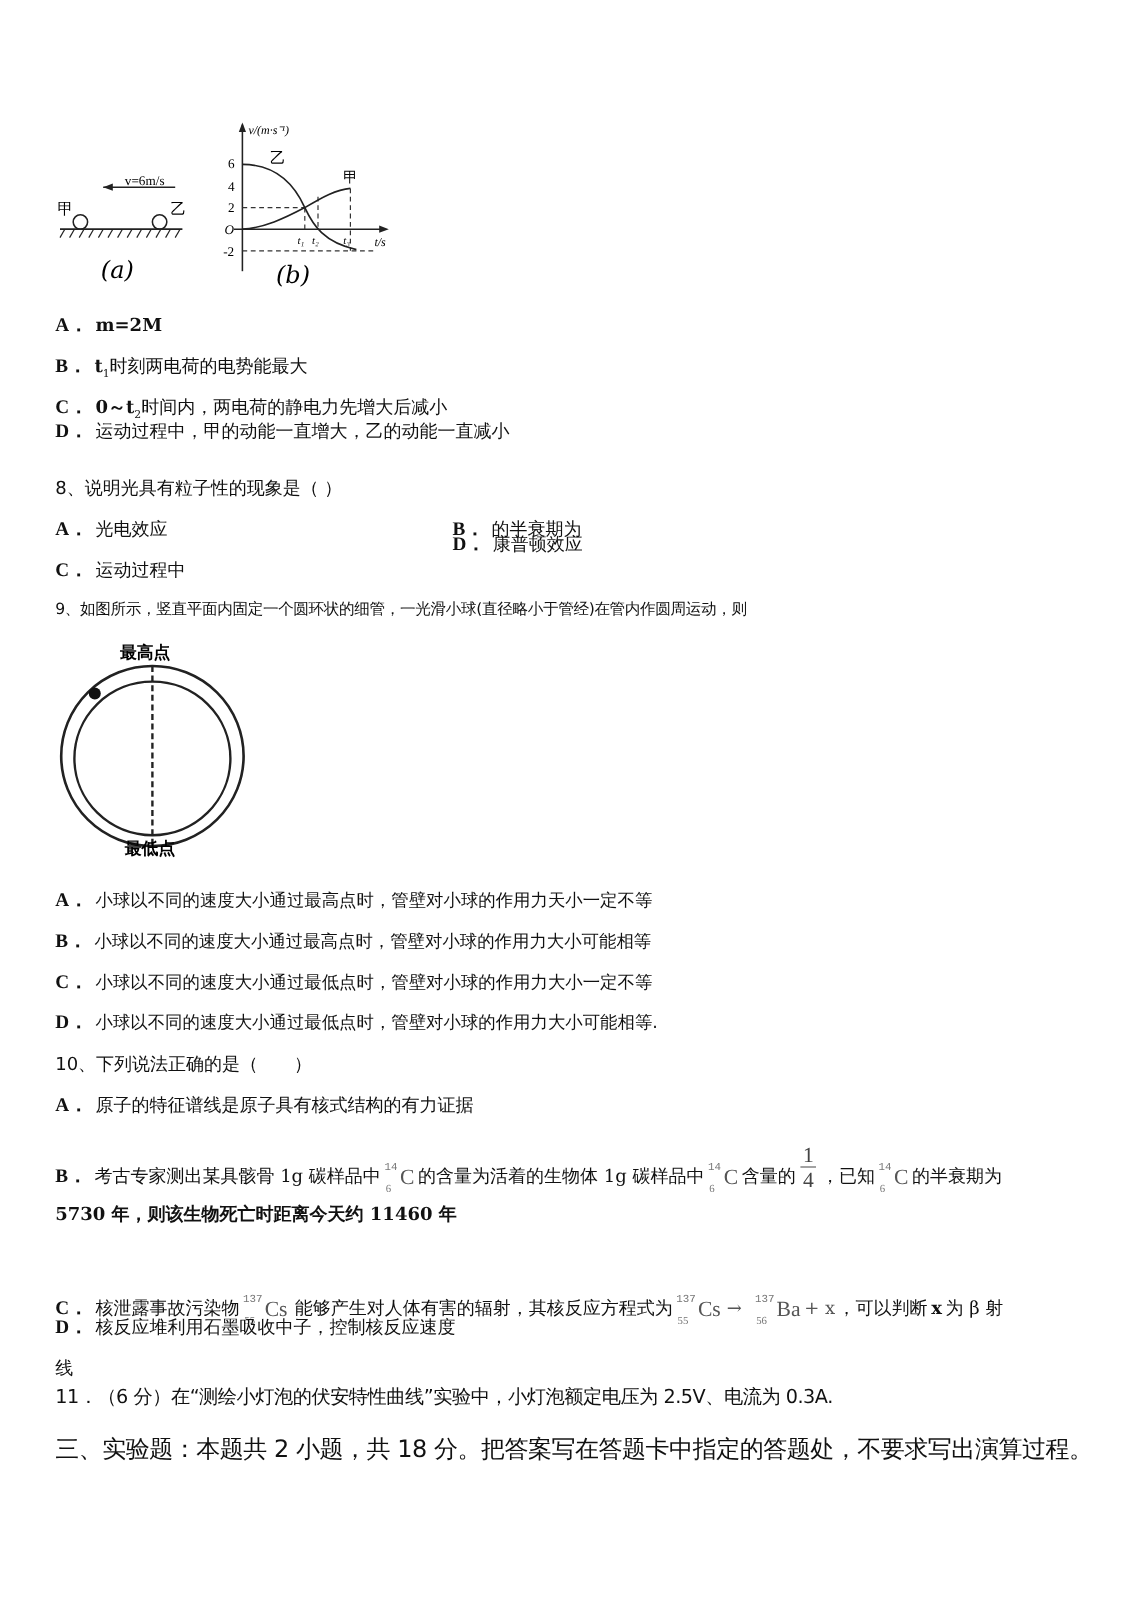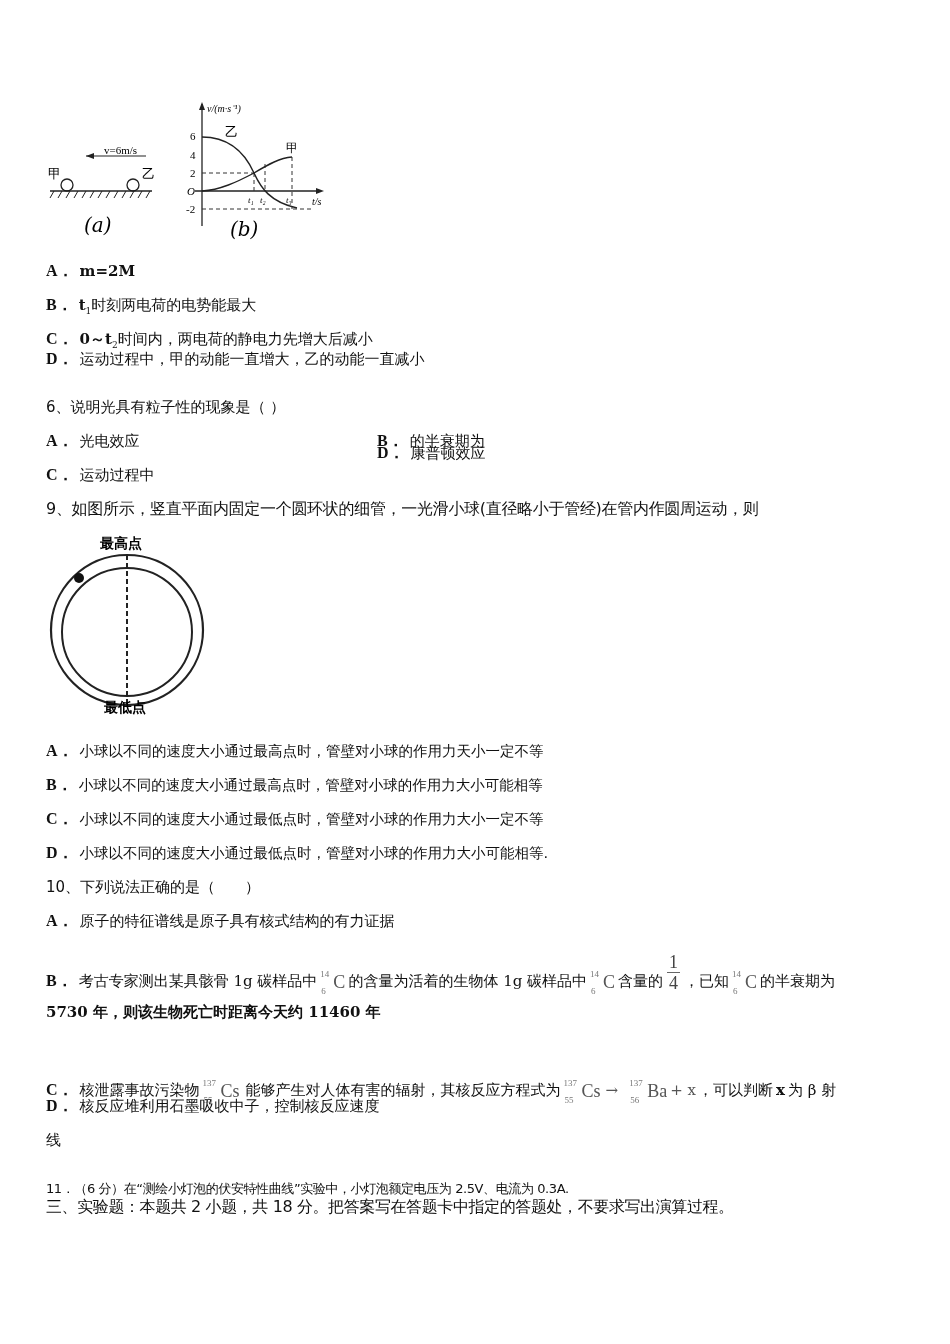--- a/index.html
+++ b/index.html
@@ -4,21 +4,21 @@
 <style>
   html, body { margin: 0; padding: 0; background: #ffffff; }
   body { width: 950px; height: 1344px; position: relative; overflow: hidden;
          font-family: "DejaVu Serif", "Liberation Serif", serif; color: #111; }
   .line { position: absolute; left: 46px; font-size: 15px; line-height: 20px; white-space: nowrap; }
   .line b.lbl { font-family: "Liberation Serif", serif; font-weight: bold; font-size: 16px; margin-right: 6px; }
   .bold { font-weight: bold; }
   .it { }
   .sans { font-family: "DejaVu Sans", sans-serif; }
   .nuc { display: inline-block; position: relative; font-family: "Liberation Serif", serif; color: #555; margin: 0 3px; vertical-align: -2px; }
-  .nuc .sup { position: absolute; left: 0; top: -8px; font-size: 9px; color: #777; }
+  .nuc .sup { position: absolute; left: 0; top: -8px; font-size: 9px; color: #777; font-family: Liberation Mono, monospace; }
   .nuc .sub { position: absolute; left: 1px; top: 9px; font-size: 9px; color: #777; }
   .nuc .sym { font-size: 18px; padding-left: 13px; }
   .frac { display: inline-block; vertical-align: middle; text-align: center; font-family: "Liberation Serif", serif; color: #444; font-size: 18px; line-height: 20px; margin: 0 4px; }
   .frac .num { display: block; border-bottom: 1px solid #666; padding: 0 2px; }
   .frac .den { display: block; }
   .fig { position: absolute; }
 </style>
 </head>
 <body>
 
@@ -87,35 +87,35 @@
 <div class="line" style="top:295px">
   <b class="lbl">B．</b><span class="it bold">t</span><sub style="font-size:9px">1</sub><span>时刻两电荷的电势能最大</span>
 </div>
 <div class="line" style="top:329px">
   <b class="lbl">C．</b><span class="bold">0～</span><span class="it bold">t</span><sub style="font-size:9px">2</sub><span>时间内，两电荷的静电力先增大后减小</span>
 </div>
 <div class="line" style="top:349px">
   <b class="lbl">D．</b><span>运动过程中，甲的动能一直增大，乙的动能一直减小</span>
 </div>
 
-<div class="line sans" style="top:397px">6、说明光具有粒子性的现象是（ ）</div>
+<div class="line sans" style="top:397px">8、说明光具有粒子性的现象是（ ）</div>
 <div class="line" style="top:431px">
   <b class="lbl">A．</b><span>光电效应</span>
 </div>
 <div class="line" style="top:431px;left:377px">
   <b class="lbl">B．</b><span>的半衰期为</span>
 </div>
 <div class="line" style="top:465px">
   <b class="lbl">C．</b><span>运动过程中</span>
 </div>
 <div class="line" style="top:443px;left:377px">
   <b class="lbl">D．</b><span>康普顿效应</span>
 </div>
 
-<div class="line sans" style="top:499px;font-size:16px;letter-spacing:-0.3px">9、如图所示，竖直平面内固定一个圆环状的细管，一光滑小球(直径略小于管经)在管内作圆周运动，则</div>
+<div class="line sans" style="top:499px;font-size:13px;letter-spacing:-0.3px">9、如图所示，竖直平面内固定一个圆环状的细管，一光滑小球(直径略小于管经)在管内作圆周运动，则</div>
 
 <svg class="fig" style="left:46px;top:530px" width="160" height="188" viewBox="0 0 160 188">
   <text x="54" y="18" font-size="14" font-weight="bold" font-family="DejaVu Sans, sans-serif">最高点</text>
   <ellipse cx="81" cy="100" rx="76" ry="75" fill="none" stroke="#222" stroke-width="2.2"></ellipse>
   <ellipse cx="81" cy="102" rx="65" ry="64" fill="none" stroke="#222" stroke-width="2"></ellipse>
   <line x1="81" y1="25" x2="81" y2="175" stroke="#222" stroke-width="2" stroke-dasharray="5,3"></line>
   <circle cx="33" cy="48" r="5" fill="#111"></circle>
   <text x="58" y="182" font-size="14" font-weight="bold" font-family="DejaVu Sans, sans-serif">最低点</text>
 </svg>
 
@@ -144,14 +144,14 @@
 
 <div class="line" style="top:1080px">
   <b class="lbl">C．</b><span>核泄露事故污染物</span><span class="nuc" style="margin-right:6px"><span class="sup">137</span><span class="sub">55</span><span class="sym" style="padding-left:18px">Cs</span></span><span>能够产生对人体有害的辐射，其核反应方程式为</span><span class="nuc"><span class="sup">137</span><span class="sub">55</span><span class="sym" style="padding-left:18px">Cs</span></span><span style="color:#555;margin:0 8px 0 2px">→</span><span class="nuc"><span class="sup">137</span><span class="sub">56</span><span class="sym" style="padding-left:18px">Ba</span></span><span class="it" style="color:#555;margin-right:2px">+ x</span><span>，可以判断</span><span class="it bold" style="margin:0 3px">x</span><span>为 β 射</span>
 </div>
 <div class="line" style="top:1130px">线</div>
 
 <div class="line" style="top:1096px">
   <b class="lbl">D．</b><span>核反应堆利用石墨吸收中子，控制核反应速度</span>
 </div>
 
-<div class="line sans" style="top:1197px;font-size:16px;letter-spacing:-0.4px">三、实验题：本题共 2 小题，共 18 分。把答案写在答题卡中指定的答题处，不要求写出演算过程。</div>
-<div class="line sans" style="top:1179px;font-size:13px;letter-spacing:-0.4px">11．（6 分）在“测绘小灯泡的伏安特性曲线”实验中，小灯泡额定电压为 2.5V、电流为 0.3A.</div>
+<div class="line sans" style="top:1197px;font-size:20px;letter-spacing:-0.4px">三、实验题：本题共 2 小题，共 18 分。把答案写在答题卡中指定的答题处，不要求写出演算过程。</div>
+<div class="line sans" style="top:1154px;font-size:16px;letter-spacing:-0.4px">11．（6 分）在“测绘小灯泡的伏安特性曲线”实验中，小灯泡额定电压为 2.5V、电流为 0.3A.</div>
 
 </body></html>

